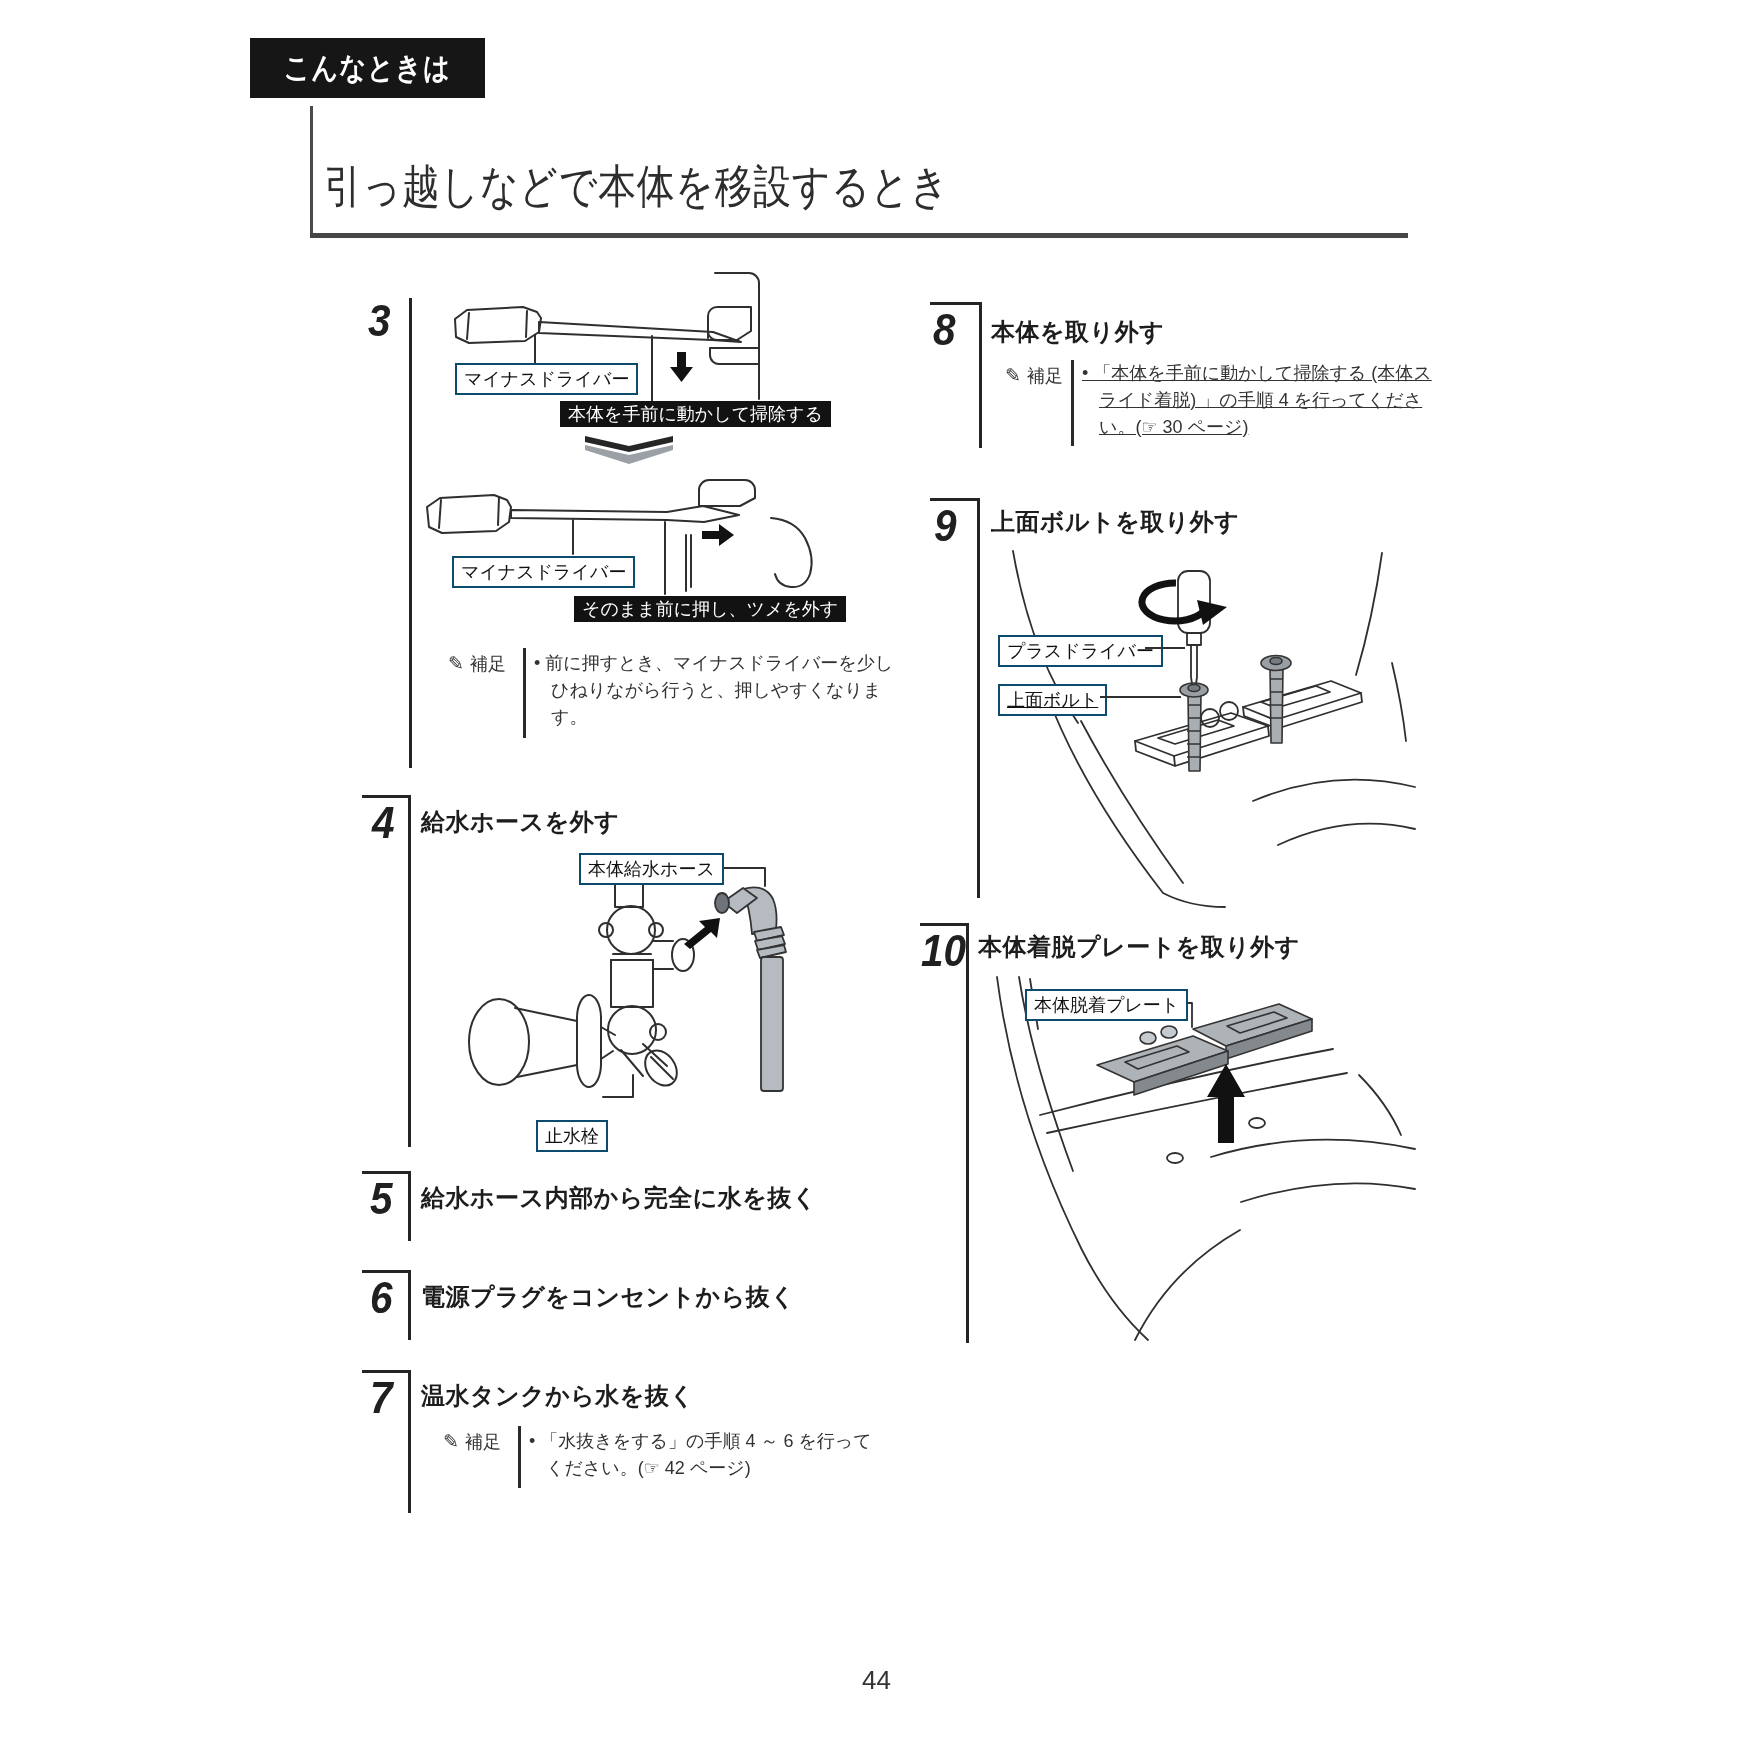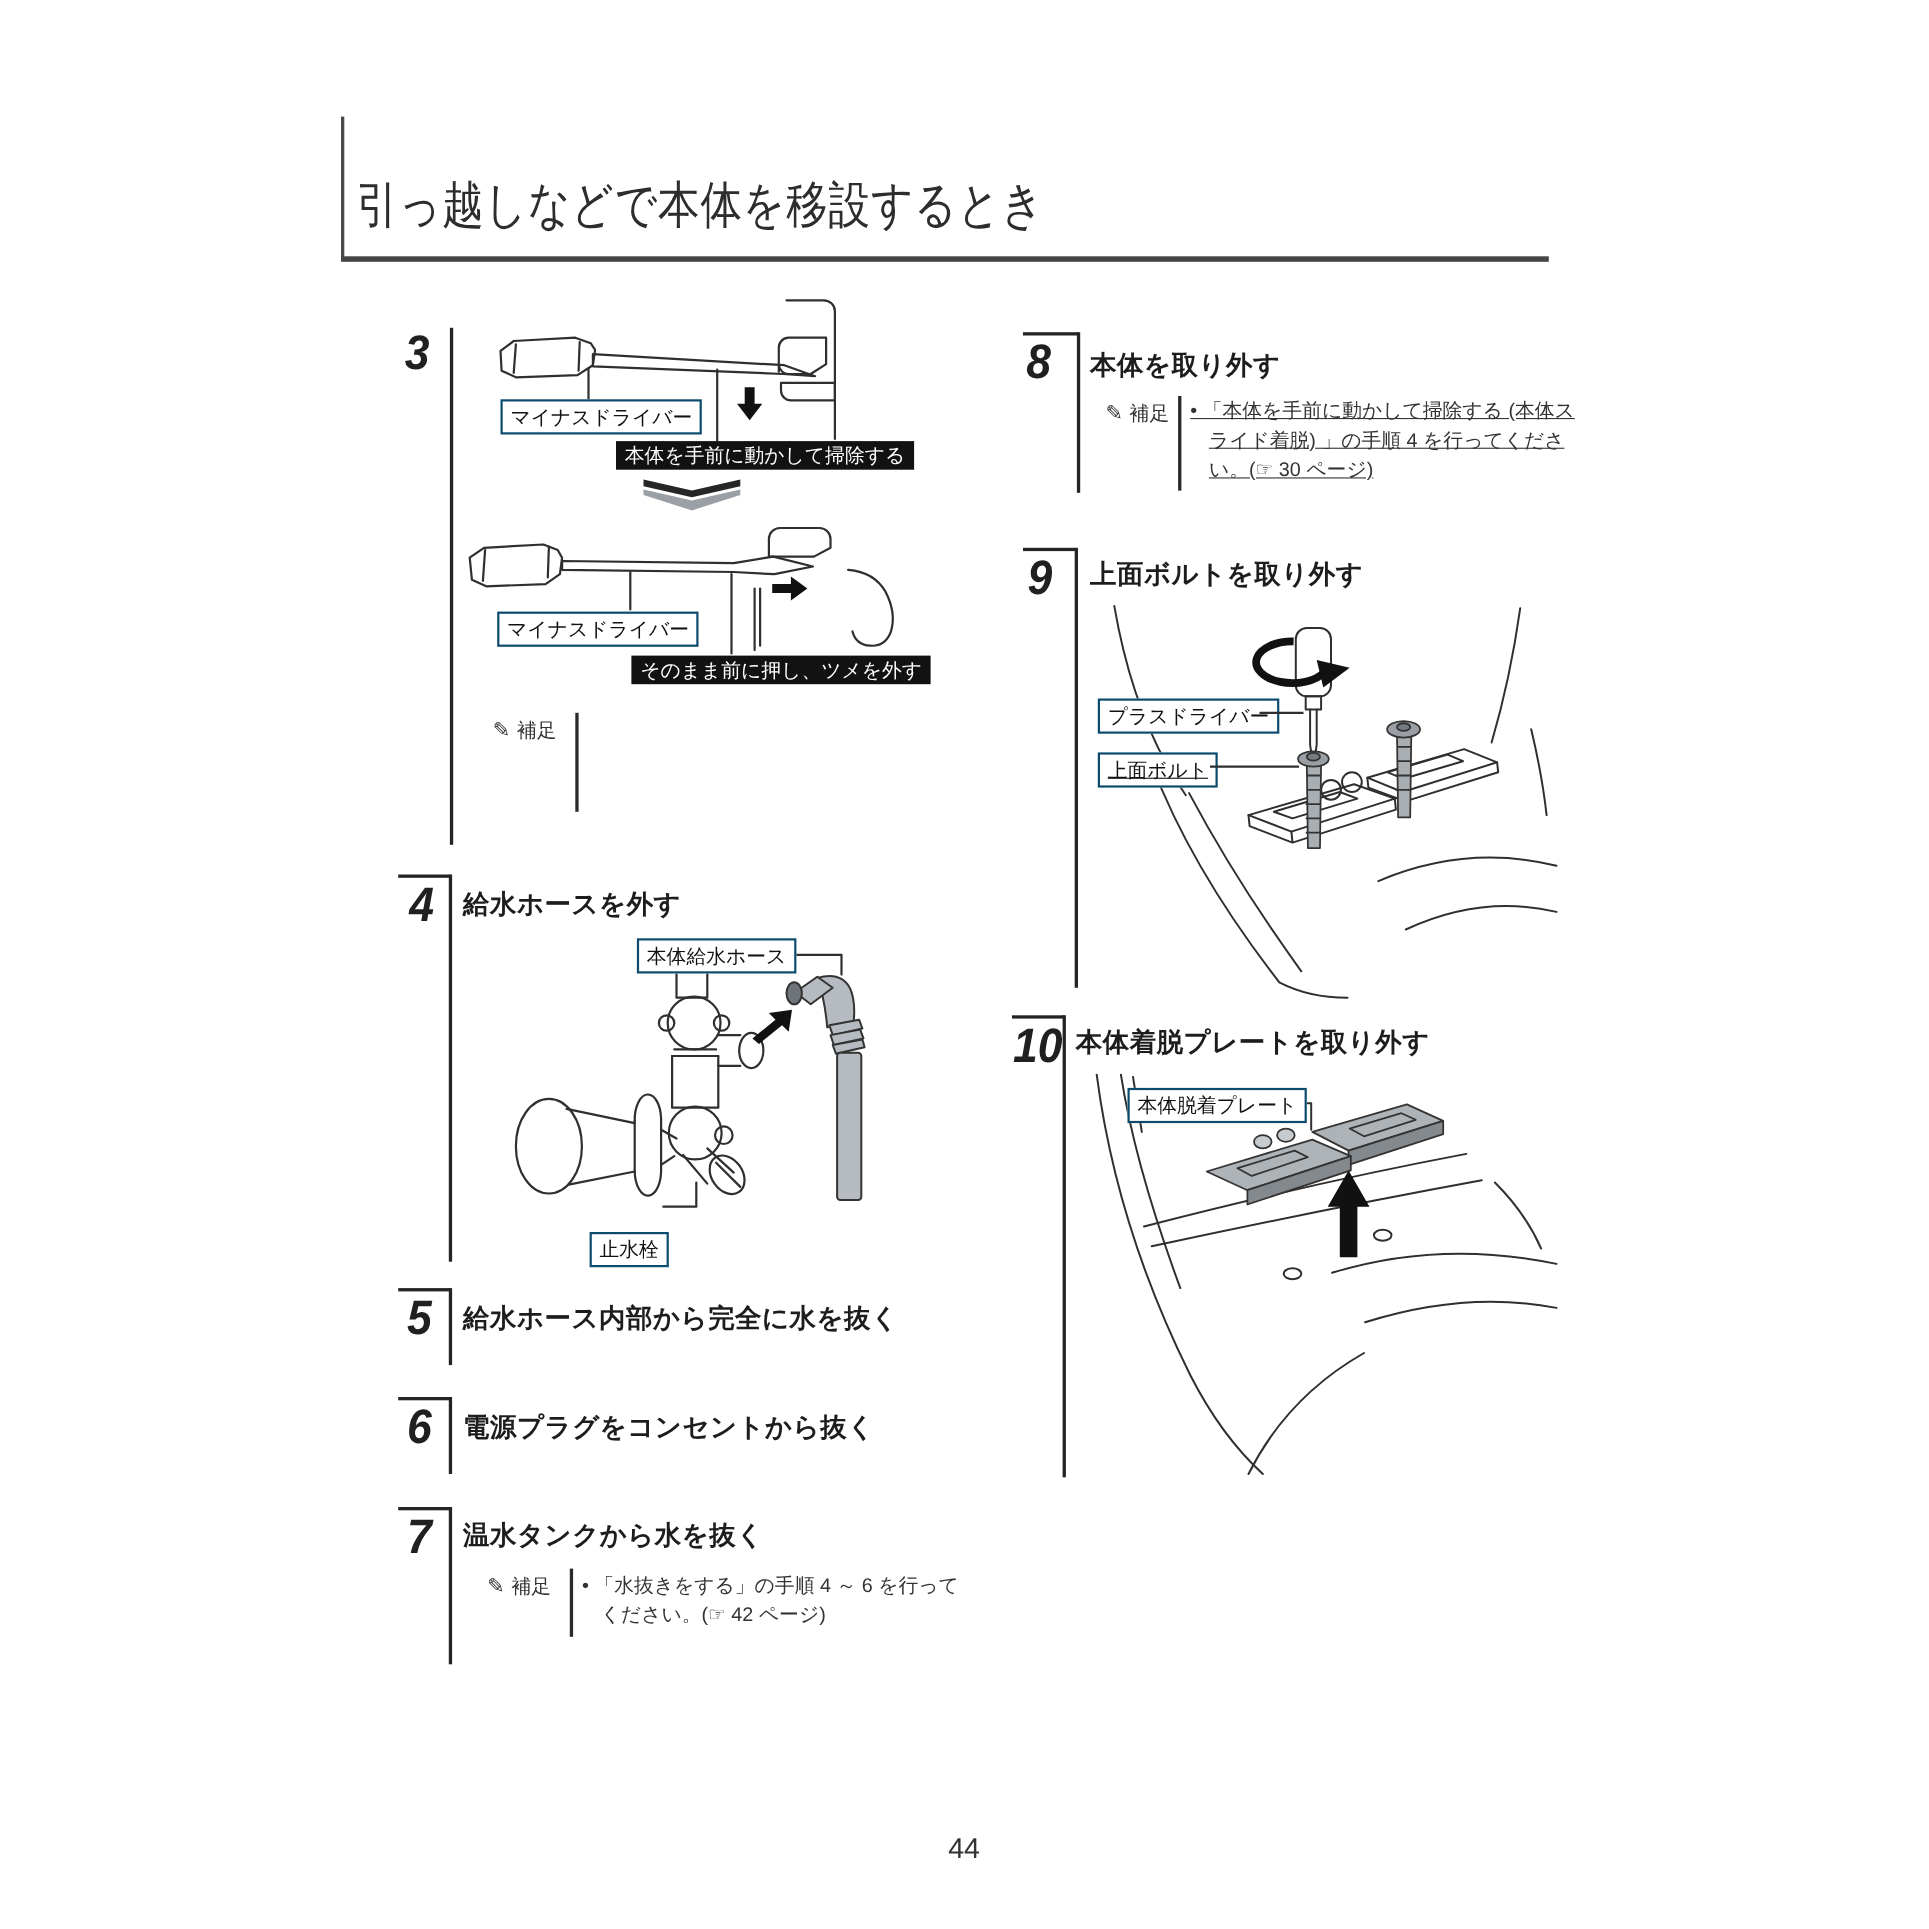--- a/index.html
+++ b/index.html
@@ -32,20 +32,23 @@
   .note-line+.note-line{padding-left:17px;}
   .pagenum{font-size:26px;color:#333;}
   svg{position:absolute;left:0;top:0;overflow:visible;}
   .illus{pointer-events:none;}
 </style>
 </head>
 <body>
 
 <div id="canvas">
 
+  <div class="abs badge" style="left:250px;top:38px;width:235px;height:60px;">
+    <span class="badge-text">こんなときは</span>
+  </div>
   <div class="abs title-vline" style="left:310px;top:106px;height:131px;"></div>
   <div class="abs doc-title" style="left:324px;top:156px;">引っ越しなどで本体を移設するとき</div>
   <div class="abs title-rule" style="left:310px;top:233px;width:1098px;"></div>
 
   <div class="abs stepnum" style="left:368px;top:296px;">3</div>
   <div class="abs vline" style="left:409px;top:298px;height:470px;"></div>
 
   <svg class="abs illus" style="left:415px;top:270px;" width="400" height="142" viewBox="0 0 400 142">
     <g fill="none" stroke="#2f2f2f" stroke-width="2" stroke-linejoin="round" stroke-linecap="round">
       <path d="M300,3 h34 a10,10 0 0 1 10,10 v116"></path>
@@ -80,20 +83,25 @@
     </g>
     <path d="M287,71 h17 v-7 l15,11 -15,11 v-7 h-17 z" fill="#111" stroke="none"></path>
   </svg>
   <div class="abs callout" style="left:452px;top:556px;">マイナスドライバー</div>
   <div class="abs callout-dark" style="left:574px;top:596px;">そのまま前に押し、ツメを外す</div>
 
   <div class="abs note-head" style="left:448px;top:652px;">
     <span class="pencil">✎</span><span>補足</span>
   </div>
   <div class="abs note-bar" style="left:523px;top:648px;height:90px;"></div>
+  <div class="abs note-text" style="left:534px;top:650px;">
+    <div class="note-line">• 前に押すとき、マイナスドライバーを少し</div>
+    <div class="note-line">ひねりながら行うと、押しやすくなりま</div>
+    <div class="note-line">す。</div>
+  </div>
 
   <div class="abs hline" style="left:362px;top:795px;width:47px;"></div>
   <div class="abs stepnum" style="left:372px;top:798px;">4</div>
   <div class="abs vline" style="left:408px;top:795px;height:352px;"></div>
   <div class="abs steptitle" style="left:421px;top:806px;">給水ホースを外す</div>
 
   <svg class="abs illus" style="left:455px;top:845px;" width="350" height="292" viewBox="0 0 350 292">
     <g fill="none" stroke="#2f2f2f" stroke-width="2" stroke-linejoin="round" stroke-linecap="round">
       <path d="M262,23 h48 v18"></path>
       <path d="M148,252 h30 v-22"></path>

